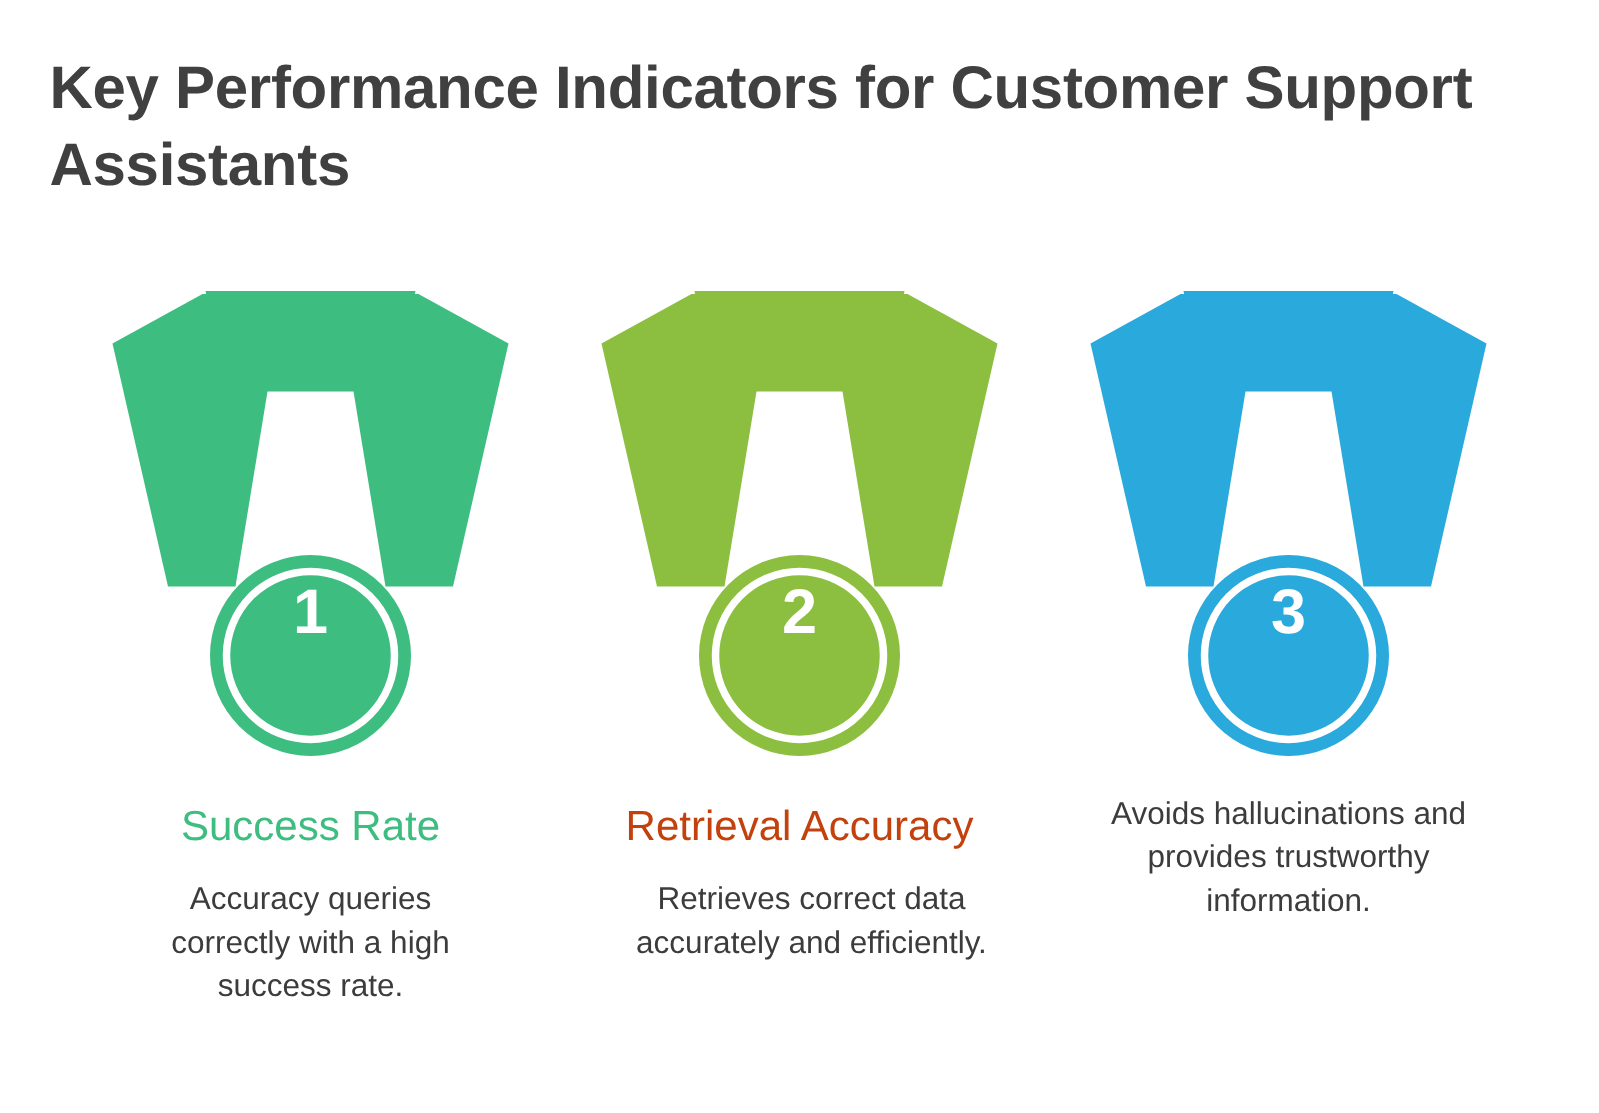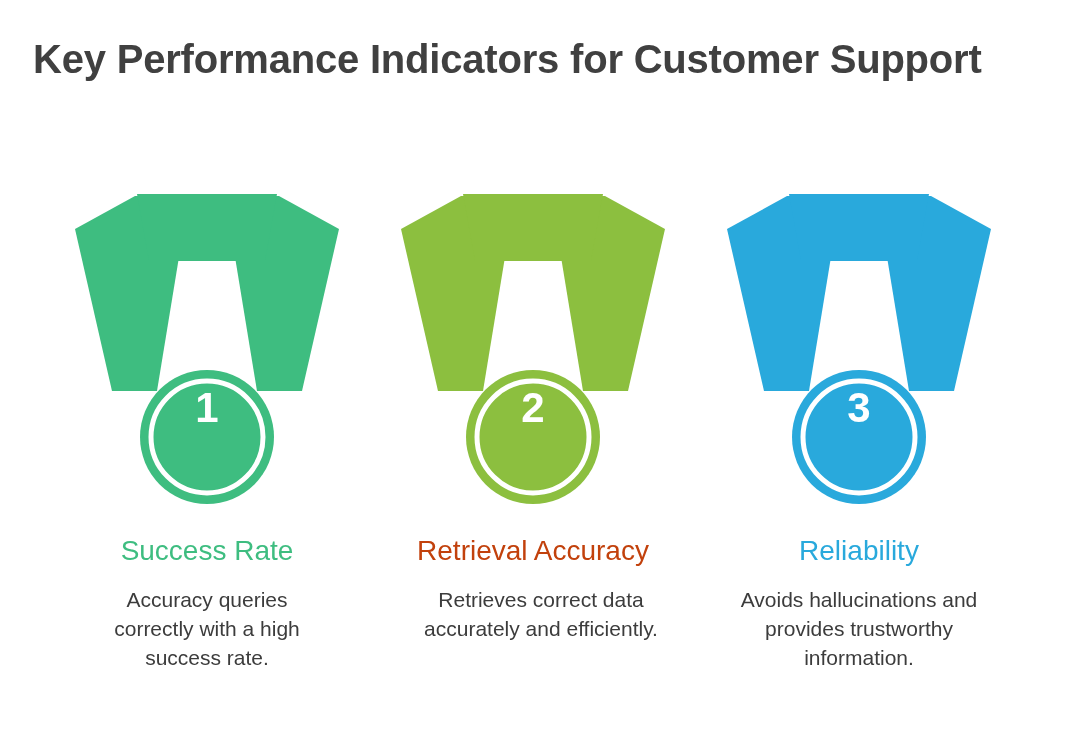--- a/index.html
+++ b/index.html
@@ -101,20 +101,21 @@
   .col-3 .body-text { width: 270px; }
 </style>
 </head>
 <body style="background: rgb(255, 255, 255);">
 
 <div class="slide">
 
   <div class="title" style="color: rgb(64, 64, 64);">
     <span>Key Performance Indicators for Customer Support</span>
     <br>
+    <span>Assistants</span>
   </div>
 
   <div class="columns">
 
     <div class="column col-1">
       <div class="medal">
         <svg viewBox="0 0 300 330" xmlns="http://www.w3.org/2000/svg" aria-hidden="true">
           <g>
             <polygon class="fill-1" points="18,44 78,11 132,11 100,206 55,206" fill="#3EBD80"></polygon>
             <polygon class="fill-1" points="282,44 222,11 168,11 200,206 245,206" fill="#3EBD80"></polygon>
@@ -158,18 +159,17 @@
             <polygon class="fill-3" points="282,44 222,11 168,11 200,206 245,206" fill="#29A9DC"></polygon>
             <polygon class="fill-3" points="80,9 220,9 208,76 92,76" fill="#29A9DC"></polygon>
           </g>
           <circle class="fill-3" cx="150" cy="252" r="67" fill="#29A9DC"></circle>
           <circle cx="150" cy="252" r="56" fill="none" stroke="#ffffff" stroke-width="5"></circle>
         </svg>
         <div class="medal-number">
           <span>3</span>
         </div>
       </div>
-      <div class="heading" style="color: rgb(41, 169, 220);">Reliability</div>
       <div class="body-text" style="color: rgb(60, 60, 60);">Avoids hallucinations and provides trustworthy information.</div>
     </div>
 
   </div>
 </div>
 
 </body></html>

